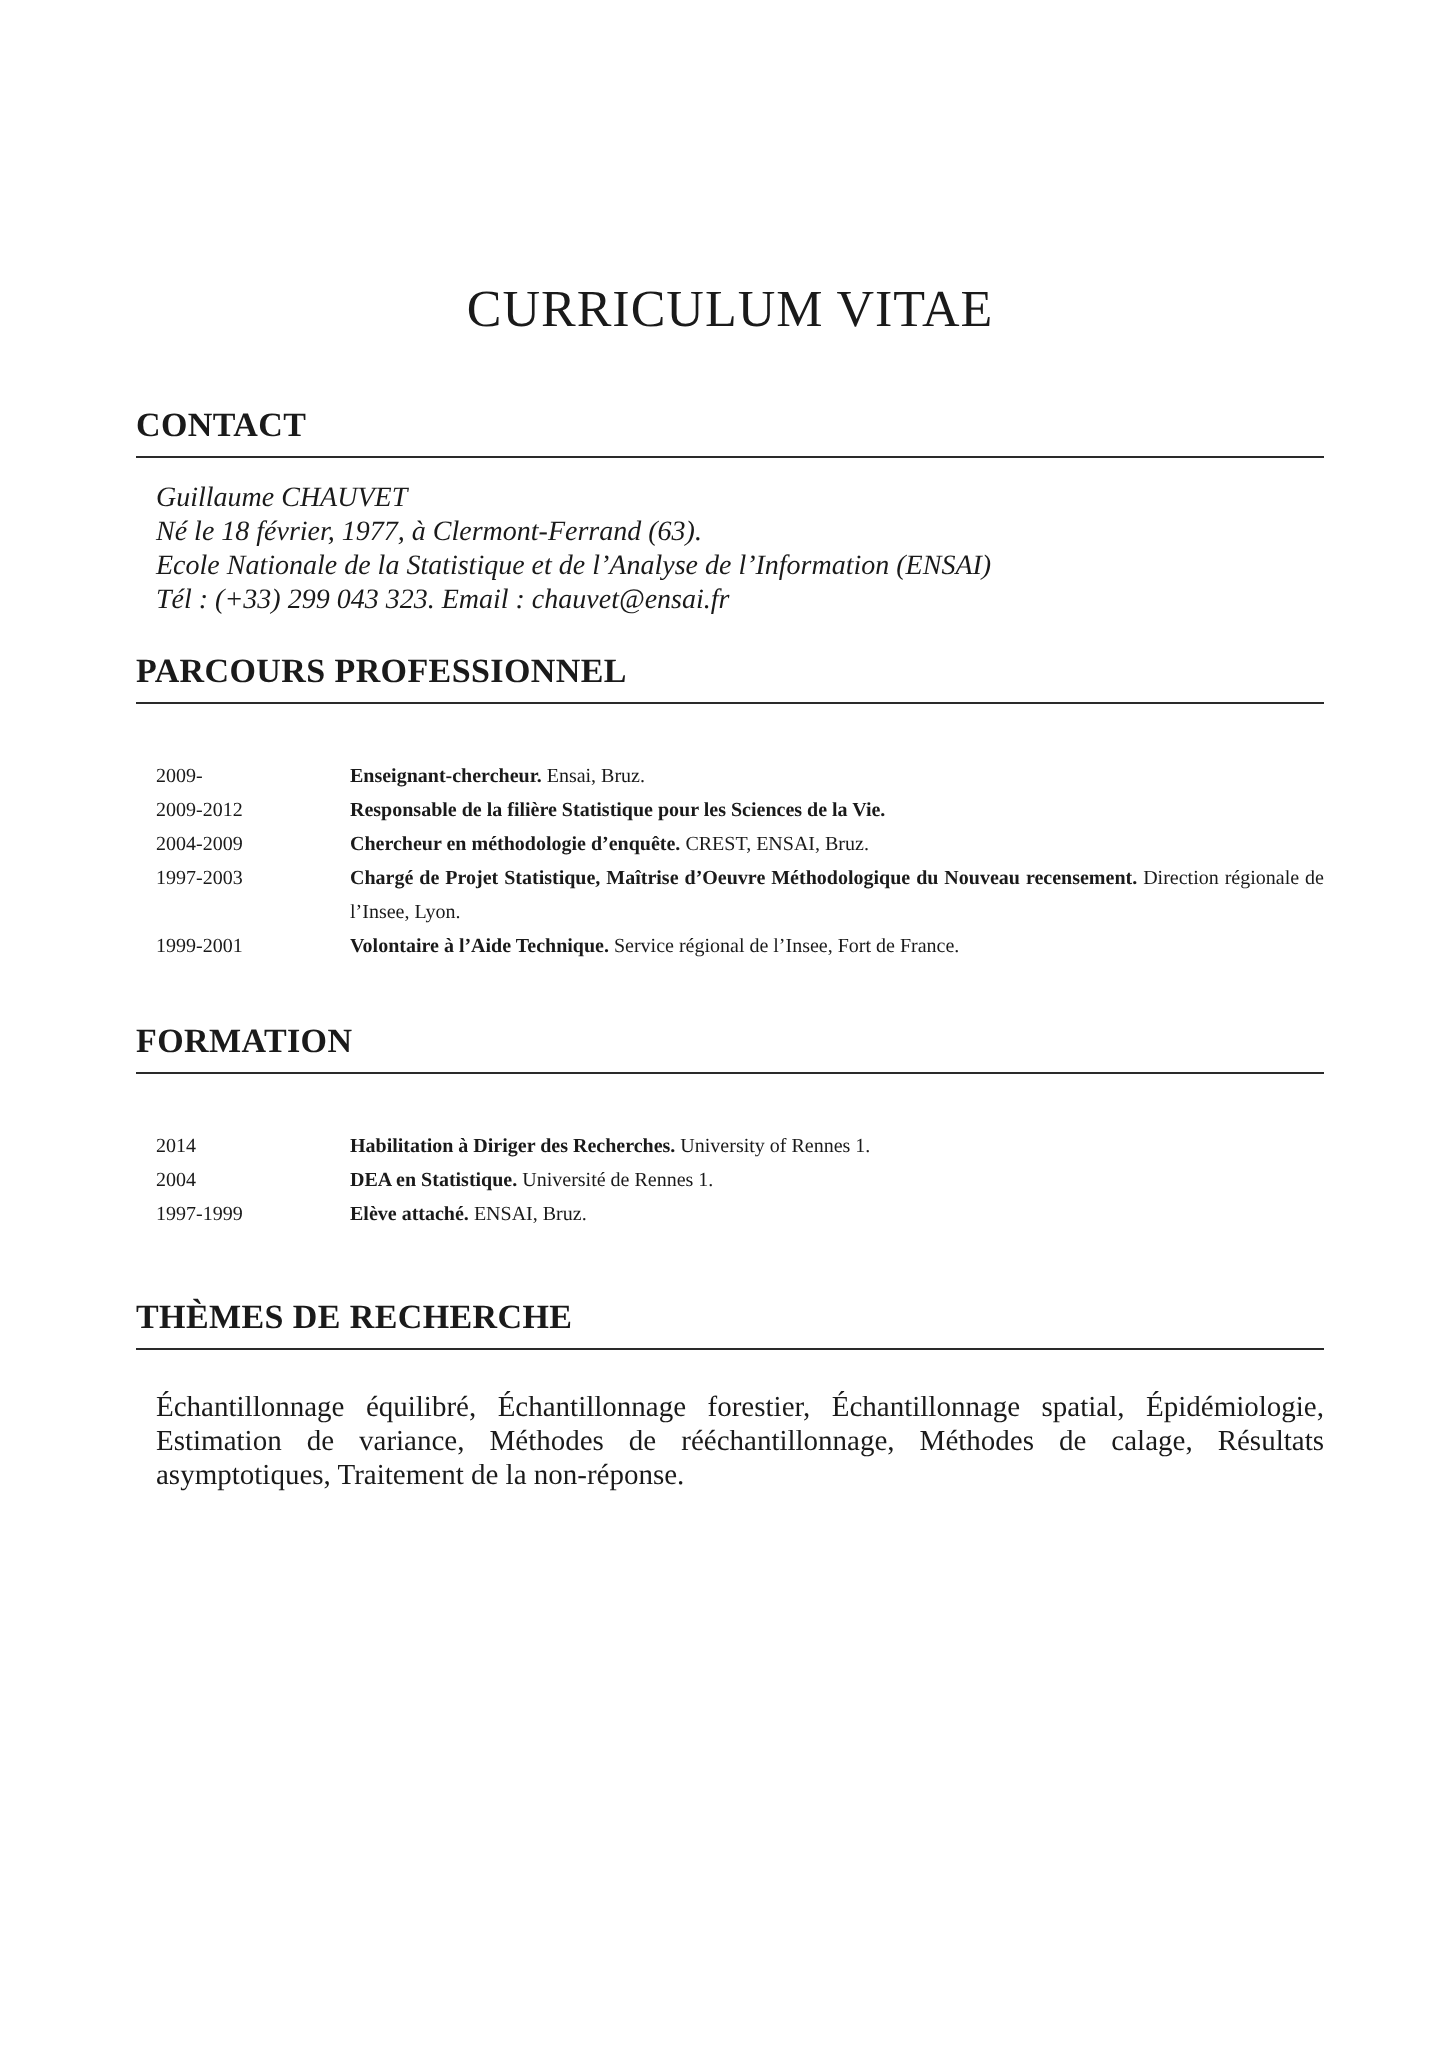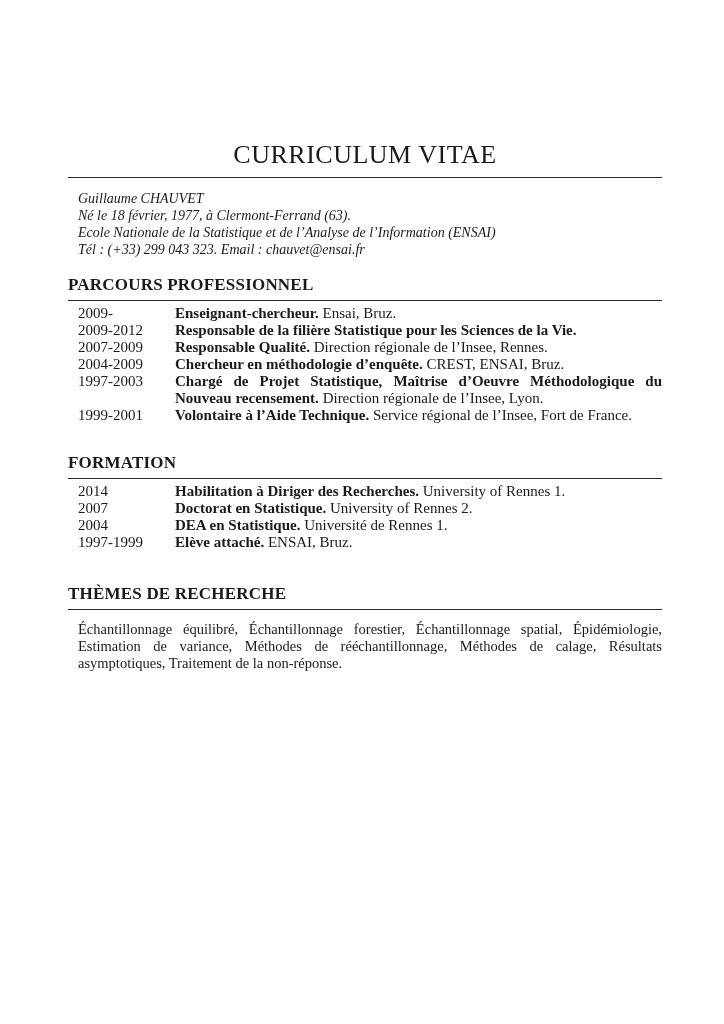--- a/index.html
+++ b/index.html
@@ -42,75 +42,72 @@
   .sec-themes .section-heading    { margin-top: 34px; }
 
   .contact-block {
     margin-top: 12px;
     padding-left: 10px;
     font-size: 14px;
     line-height: 17px;
     font-style: italic;
   }
   .entry-table {
-    margin-top: 4px;
+    margin-top: 28px;
     padding-left: 10px;
-    font-size: 15px;
+    font-size: 10px;
     line-height: 17px;
   }
   .entry-row { display: flex; align-items: flex-start; }
   .entry-dates {
     flex: 0 0 97px;
     width: 97px;
   }
   .entry-desc {
     flex: 1 1 auto;
     text-align: justify;
   }
   .entry-desc b { font-weight: bold; }
   .themes-paragraph {
-    margin-top: 11px;
+    margin-top: 21px;
     padding-left: 10px;
     font-size: 14.5px;
     line-height: 17px;
     text-align: justify;
   }
 </style>
 </head>
 <body>
 
 <div class="page">
 
   <h1 class="doc-title">CURRICULUM VITAE</h1>
 
   <div class="sec-contact">
+    <div class="section-heading">CONTACT</div>
     <hr class="rule">
     <div class="contact-block">
       <div>Guillaume CHAUVET</div>
       <div>Né le 18 février, 1977, à Clermont-Ferrand (63).</div>
       <div>Ecole Nationale de la Statistique et de l’Analyse de l’Information (ENSAI)</div>
       <div>Tél : (+33) 299 043 323. Email : chauvet@ensai.fr</div>
     </div>
   </div>
 
   <div class="sec-parcours">
     <div class="section-heading">PARCOURS PROFESSIONNEL</div>
     <hr class="rule">
     <div class="entry-table">
       <div class="entry-row">
         <span class="entry-dates">2009-</span>
         <span class="entry-desc"><b>Enseignant-chercheur.</b><span> Ensai, Bruz.</span></span>
       </div>
       <div class="entry-row">
         <span class="entry-dates">2009-2012</span>
         <span class="entry-desc"><b>Responsable de la filière Statistique pour les Sciences de la Vie.</b><span></span></span>
-      </div>
-      <div class="entry-row">
-        <span class="entry-dates">2007-2009</span>
-        <span class="entry-desc"><b>Responsable Qualité.</b><span> Direction régionale de l’Insee, Rennes.</span></span>
       </div>
       <div class="entry-row">
         <span class="entry-dates">2004-2009</span>
         <span class="entry-desc"><b>Chercheur en méthodologie d’enquête.</b><span> CREST, ENSAI, Bruz.</span></span>
       </div>
       <div class="entry-row">
         <span class="entry-dates">1997-2003</span>
         <span class="entry-desc"><b>Chargé de Projet Statistique, Maîtrise d’Oeuvre Méthodologique du Nouveau recensement.</b><span> Direction régionale de l’Insee, Lyon.</span></span>
       </div>
       <div class="entry-row">
@@ -122,24 +119,20 @@
 
   <div class="sec-formation">
     <div class="section-heading">FORMATION</div>
     <hr class="rule">
     <div class="entry-table">
       <div class="entry-row">
         <span class="entry-dates">2014</span>
         <span class="entry-desc"><b>Habilitation à Diriger des Recherches.</b><span> University of Rennes 1.</span></span>
       </div>
       <div class="entry-row">
-        <span class="entry-dates">2007</span>
-        <span class="entry-desc"><b>Doctorat en Statistique.</b><span> University of Rennes 2.</span></span>
-      </div>
-      <div class="entry-row">
         <span class="entry-dates">2004</span>
         <span class="entry-desc"><b>DEA en Statistique.</b><span> Université de Rennes 1.</span></span>
       </div>
       <div class="entry-row">
         <span class="entry-dates">1997-1999</span>
         <span class="entry-desc"><b>Elève attaché.</b><span> ENSAI, Bruz.</span></span>
       </div>
     </div>
   </div>
 

